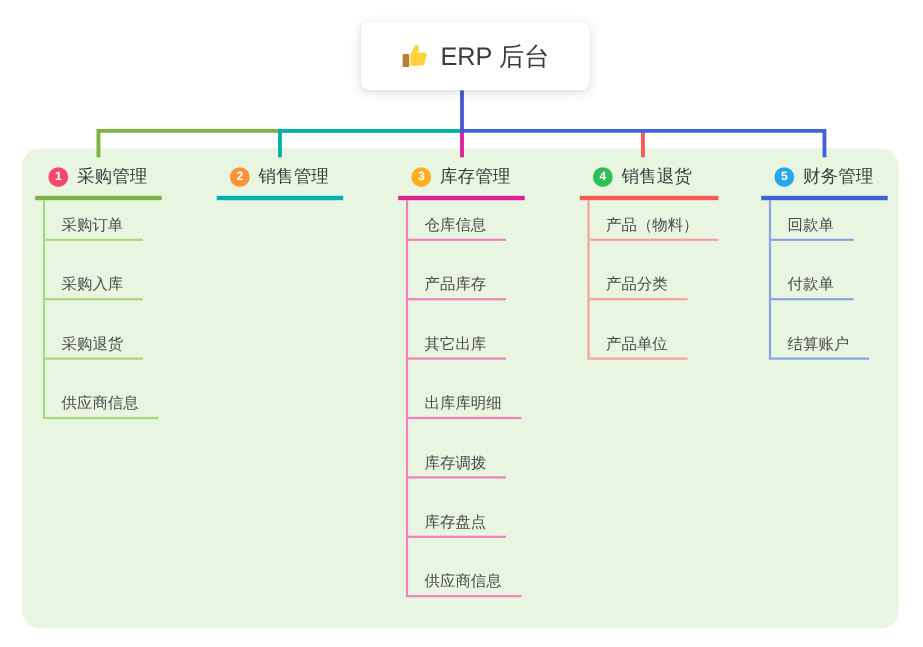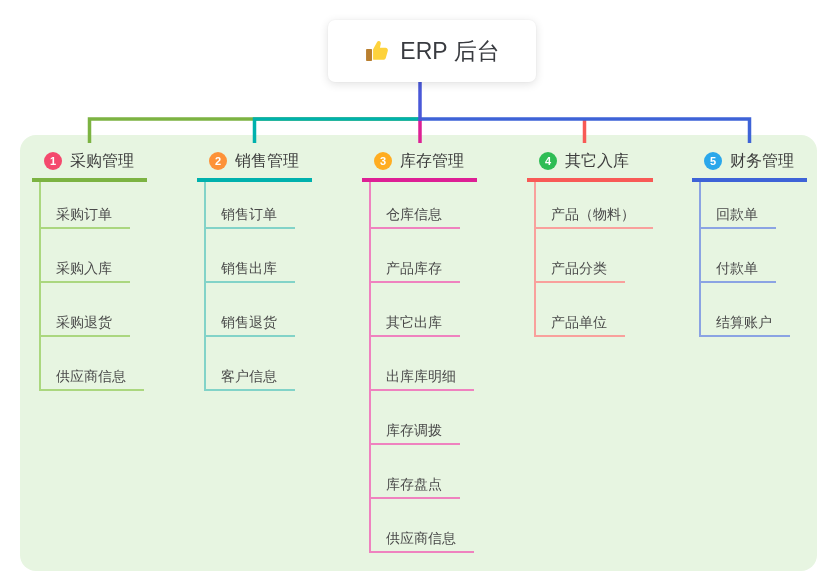--- a/index.html
+++ b/index.html
@@ -81,21 +81,21 @@
     width:max-content;
   }
   .child {
     width:max-content;
     padding:30px 18px 4px 15px;
     border-bottom:2px solid var(--child);
     font-size:14px; line-height:18px;
     color:#4a4a4a;
     white-space:nowrap;
   }
-  .child:first-child { padding-top:23px; }
+  .child:first-child { padding-top:13px; }
 </style>
 </head>
 <body>
 
 <div class="canvas">
 
   <div class="panel"></div>
 
   <svg class="connectors" viewBox="0 0 839 588" xmlns="http://www.w3.org/2000/svg">
     <path class="elbow-green" d="M89.5,143 L89.5,119 L420,119"></path>
@@ -125,26 +125,20 @@
       <div class="child">采购退货</div>
       <div class="child">供应商信息</div>
     </div>
   </div>
 
   <div class="branch b1" style="--main: #00b1ad; --child: #82d3c8; --badge: #fd9238;">
     <div class="topic">
       <span class="badge">2</span>
       <span>销售管理</span>
     </div>
-    <div class="children">
-      <div class="child">销售订单</div>
-      <div class="child">销售出库</div>
-      <div class="child">销售退货</div>
-      <div class="child">客户信息</div>
-    </div>
   </div>
 
   <div class="branch b2" style="--main: #dd2095; --child: #ef82bf; --badge: #ffad21;">
     <div class="topic">
       <span class="badge">3</span>
       <span>库存管理</span>
     </div>
     <div class="children">
       <div class="child">仓库信息</div>
       <div class="child">产品库存</div>
@@ -152,21 +146,21 @@
       <div class="child">出库库明细</div>
       <div class="child">库存调拨</div>
       <div class="child">库存盘点</div>
       <div class="child">供应商信息</div>
     </div>
   </div>
 
   <div class="branch b3" style="--main: #f85a56; --child: #f9a09c; --badge: #2fbd55;">
     <div class="topic">
       <span class="badge">4</span>
-      <span>其它入库</span>
+      <span>销售退货</span>
     </div>
     <div class="children">
       <div class="child">产品（物料）</div>
       <div class="child">产品分类</div>
       <div class="child">产品单位</div>
     </div>
   </div>
 
   <div class="branch b4" style="--main: #3e63d7; --child: #8ba3e3; --badge: #2aa7eb;">
     <div class="topic">

